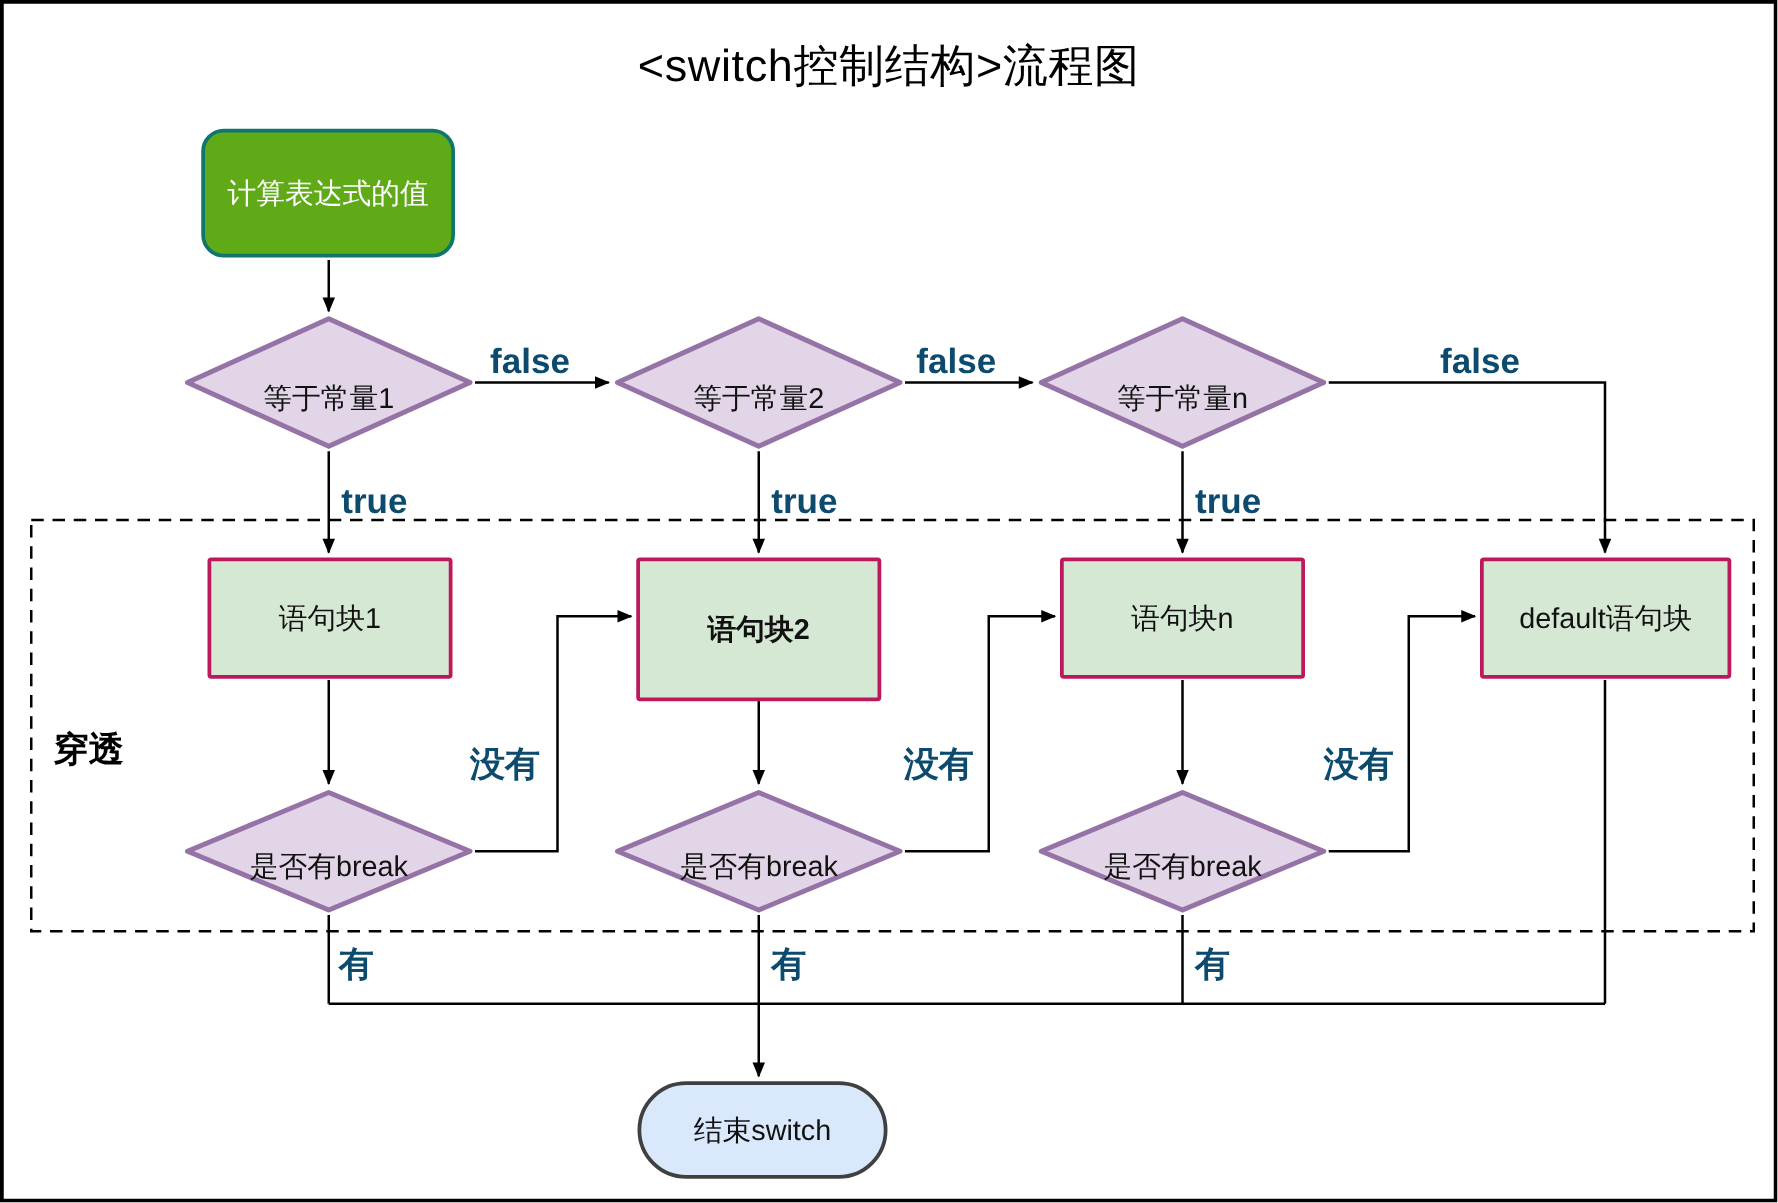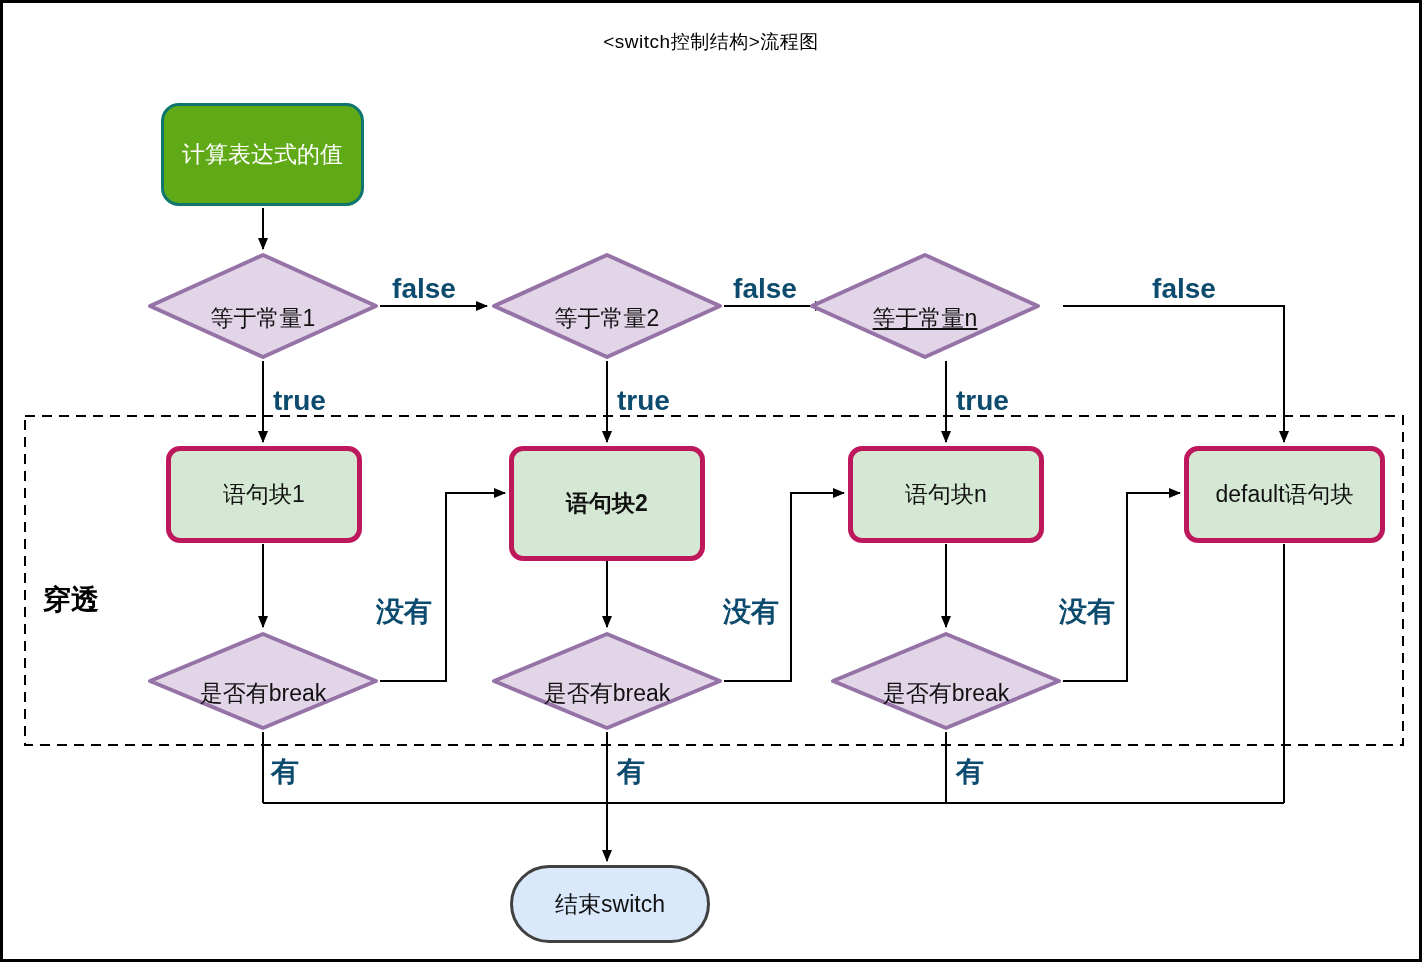--- a/index.html
+++ b/index.html
@@ -11,38 +11,38 @@
   .canvas {
     position: relative;
     width: 1422px; height: 962px;
     background: #ffffff;
     border: 3px solid #000000;
     overflow: hidden;
   }
   .title {
     position: absolute; left: 0; right: 0; top: 26px;
     text-align: center;
-    font-size: 19px; color: #000;
+    font-size: 36px; color: #000;
     letter-spacing: 0.5px;
   }
   svg.layer {
     position: absolute; left: 0; top: 0;
     width: 1422px; height: 962px;
     pointer-events: none;
   }
   .node {
     position: absolute;
     display: flex; align-items: center; justify-content: center;
     font-size: 23px; color: #111;
     text-align: center;
   }
   .rect-node {
     background: #d5e8d4;
-    border: 5px solid #be185d;
-    border-radius: 14px;
+    border: 3px solid #be185d;
+    border-radius: 3px;
     text-align: right;
   }
   .start-node {
     background: #60a917;
     border: 3px solid #0f766e;
     border-radius: 18px;
     color: #ffffff;
   }
   .end-node {
     background: #dae8fc;
@@ -123,21 +123,21 @@
     <span class="dlabel">等于常量1</span>
   </div>
 
   <div class="node diamond-node" style="left:488px;top:249px;width:232px;height:108px;">
     <svg viewBox="0 0 232 108" preserveAspectRatio="none">
       <polygon points="3,54 116,3 229,54 116,105" fill="#e1d5e7" stroke="#9673a6" stroke-width="4" stroke-linejoin="round"></polygon>
     </svg>
     <span class="dlabel">等于常量2</span>
   </div>
 
-  <div class="node diamond-node" style="left:806px;top:249px;width:232px;height:108px;text-decoration:underline;">
+  <div class="node diamond-node" style="left:827px;top:249px;width:232px;height:108px;">
     <svg viewBox="0 0 232 108" preserveAspectRatio="none">
       <polygon points="3,54 116,3 229,54 116,105" fill="#e1d5e7" stroke="#9673a6" stroke-width="4" stroke-linejoin="round"></polygon>
     </svg>
     <span class="dlabel">等于常量n</span>
   </div>
 
   <div class="node rect-node" style="left:163px;top:443px;width:196px;height:97px;">
     <span>语句块1</span>
   </div>
 

